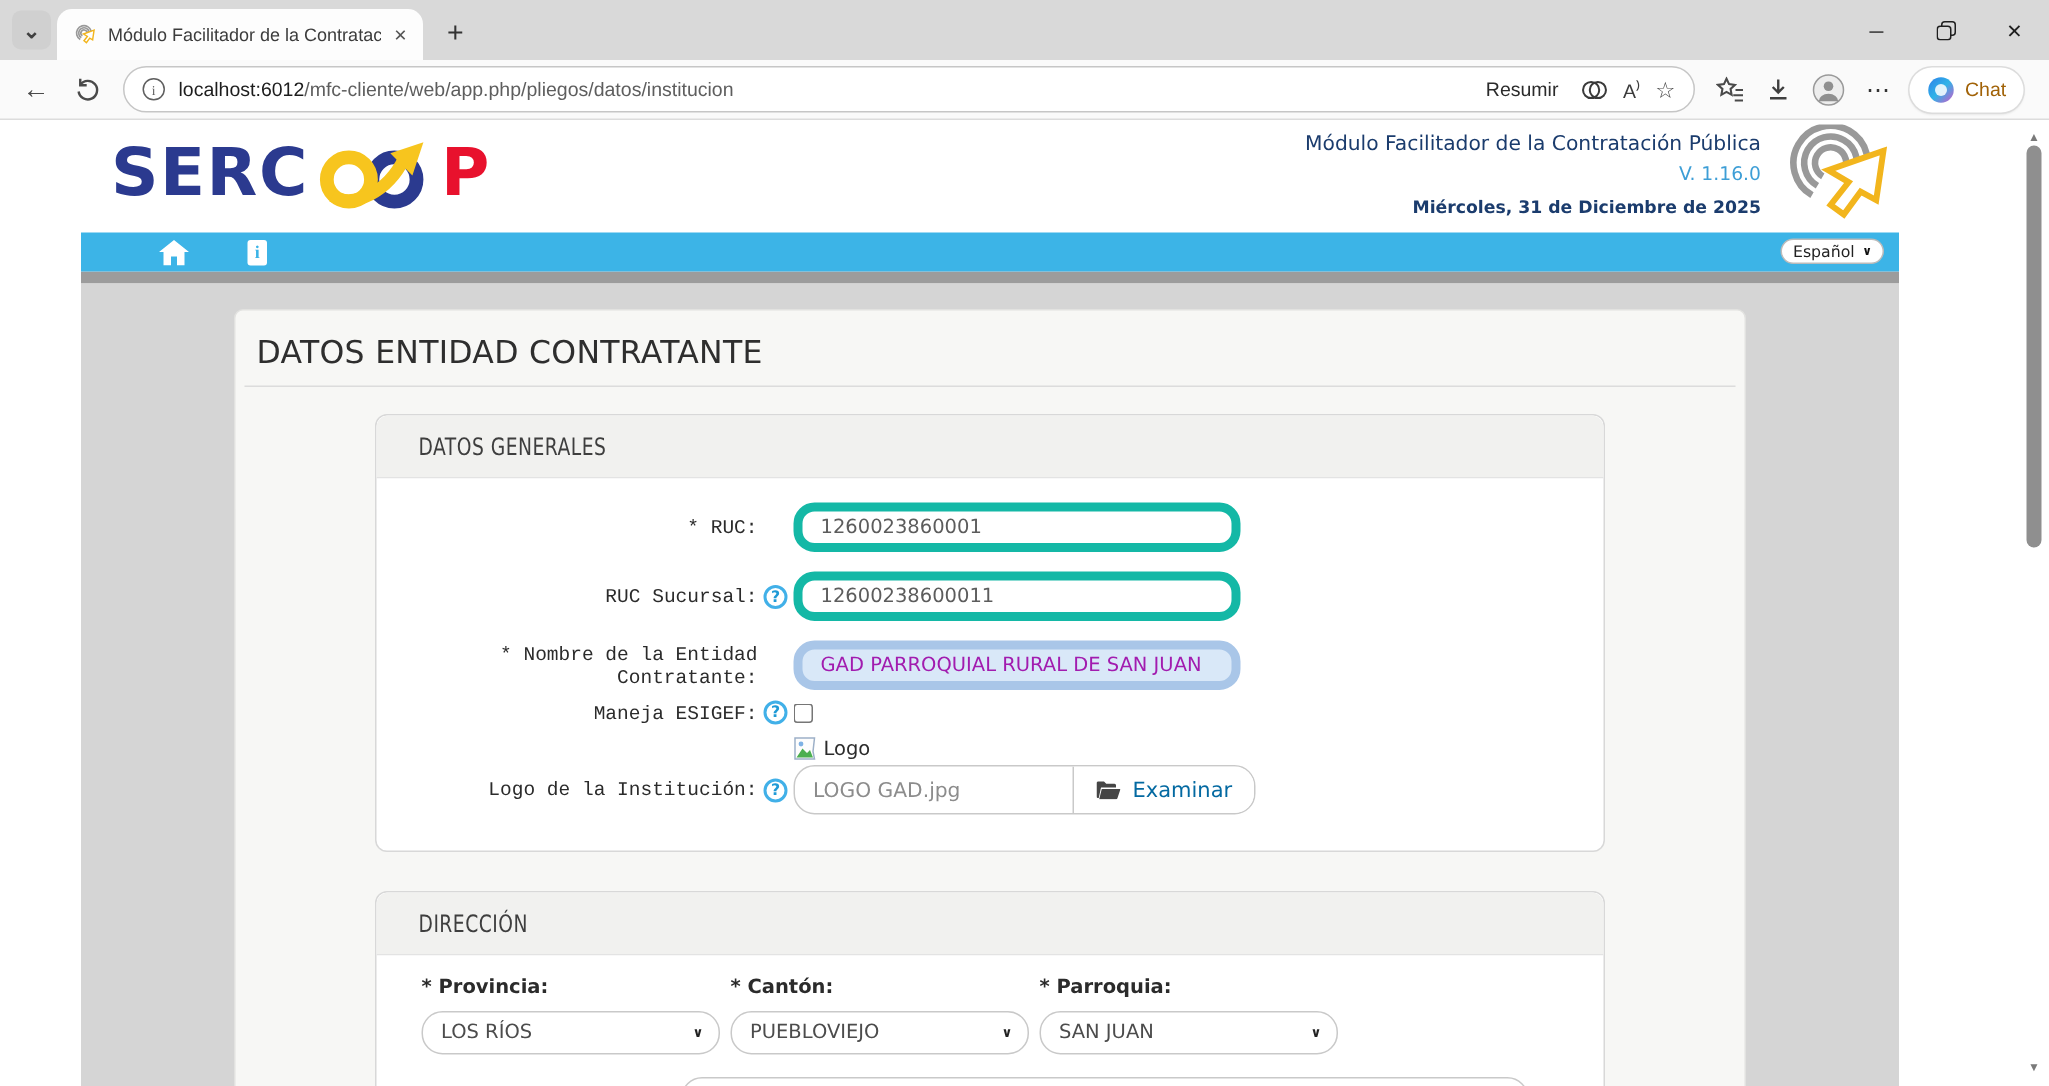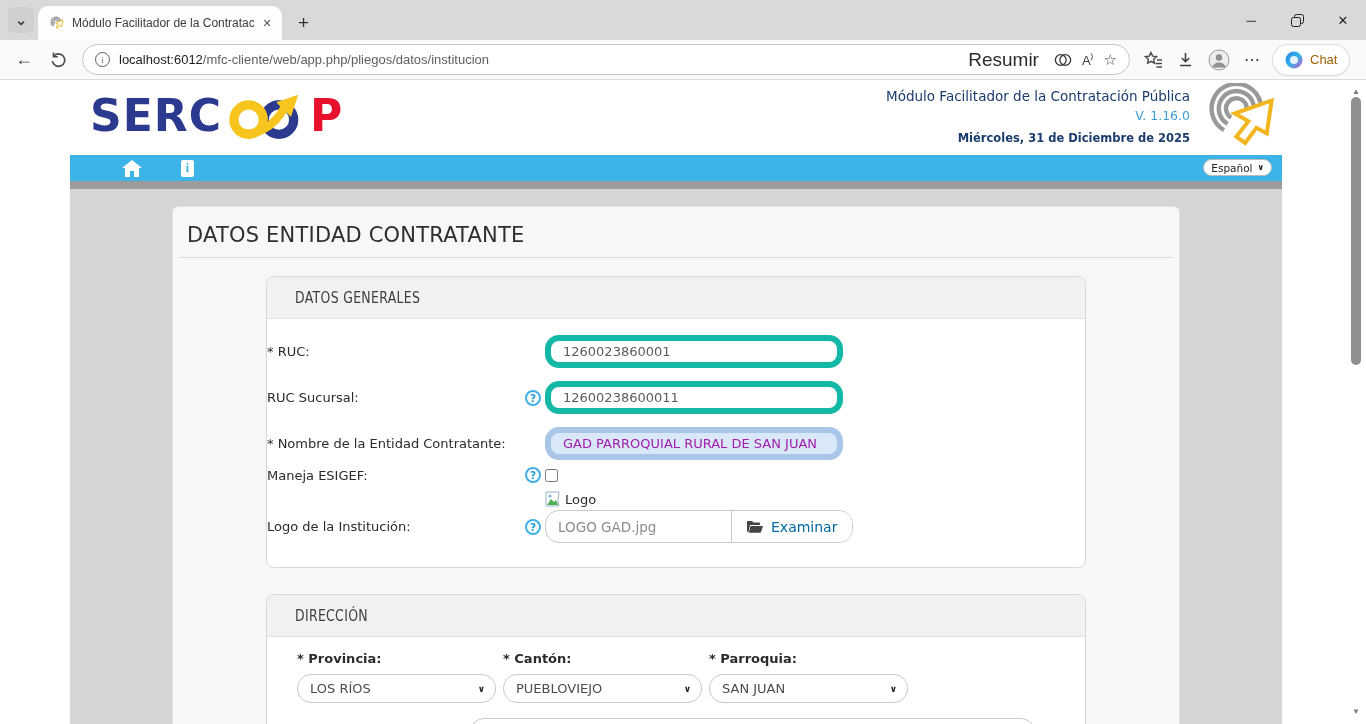--- a/index.html
+++ b/index.html
@@ -26,33 +26,33 @@
   .nav-back { margin-left:12px; font-size:18px; width:24px; }
   .nav-refresh { margin-left:10px; width:24px; }
   .address { margin-left:12px; width:1048px; height:31px; background:#fff; border:1px solid #c6c6c6;
     border-radius:16px; display:flex; align-items:center; padding:0 12px; }
   .circle-i { width:15px; height:15px; border:1.4px solid #5f5f5f; border-radius:50%; color:#5f5f5f;
     font-size:9px; display:flex; align-items:center; justify-content:center; flex:none; font-family:"Liberation Serif",serif; }
   .url { margin-left:9px; font-size:13px; white-space:nowrap; overflow:hidden; }
   .url .host { color:#1d1d1d; }
   .url .path { color:#5e5e5e; }
   .addr-spacer { flex:1; }
-  .resumir { font-size:19px; color:#2b2b2b; margin-right:5px;text-align:center; }
+  .resumir { font-size:13px; color:#2b2b2b; margin-right:5px;text-align:center; }
   .addr-right { display:flex; align-items:center; gap:10px; }
   .read-aloud { font-size:13px; color:#3c3c3c; }
   .star { font-size:15px; color:#4a4a4a; }
   .after-pill { display:flex; align-items:center; gap:14px; margin-left:14px; }
   .more-dots { font-size:16px; color:#333; letter-spacing:1px; }
   .chat-pill { margin-left:12px; margin-right:10px; height:30px; border-radius:15px; background:#fff;
     box-shadow:0 0 0 1px #dcdcdc, 0 1px 2px rgba(0,0,0,.15); display:flex; align-items:center; padding:0 12px; gap:7px; }
   .chat-label { font-size:13px; color:#a16207; }
 
   
   .viewport { position:relative; height:644px; background:#fff; overflow:hidden; flex:none; }
-  .app { position:absolute; left:70px; top:0; width:1212px; height:100%; }
+  .app { position:absolute; left:54px; top:0; width:1212px; height:100%; }
 
   .app-header { height:75px; background:#fff; position:relative; }
   .sercop { position:absolute; left:20px; top:9px; display:flex; align-items:center;
     font-family:"DejaVu Sans", sans-serif; font-weight:800; font-size:44px; letter-spacing:1px; }
   .sercop .navy { color:#2b3a8f; }
   .sercop .red { color:#e8112d; }
   .sercop svg { margin:2px -3px 0 -1px; }
   .header-right { position:absolute; right:0; top:3px; display:flex; align-items:flex-start; }
   .header-text { text-align:right; padding-top:5px; font-family:"DejaVu Sans", sans-serif; }
   .ht-title { font-size:13.5px; color:#1b3c6d; }
@@ -77,21 +77,21 @@
   .page-title-wrap { margin:0 6px; padding:16px 8px 10px; border-bottom:1px solid #dcdcdc; }
   .page-title { font-size:21px; color:#2e2e2e; font-weight:400; letter-spacing:.2px; }
 
   .card { width:820px; margin:18px auto 0; background:#fff; border:1px solid #d8d8d8; border-radius:8px; }
   .card-header { background:#f1f1ef; border-bottom:1px solid #e3e3e3; border-radius:8px 8px 0 0; padding:11px 28px; }
   .condensed { display:inline-block; font-size:16px; color:#3e3e3e; font-weight:500; letter-spacing:.4px;
     transform:scaleX(.78); transform-origin:left center; white-space:nowrap; }
   .card-body { padding:16px 0 24px; }
 
   .frow { display:flex; align-items:center; margin-bottom:13px; }
-  .flabel { width:254px; font-size:13px; color:#2b2b2b; flex:none; }
+  .flabel { width:254px; text-align:right; font-size:13px; color:#2b2b2b; flex:none;font-family:Liberation Mono, monospace; }
   .ficon { width:24px; flex:none; display:flex; align-items:center; justify-content:center; }
   .help { width:16px; height:16px; border-radius:50%; border:2px solid #41b0e8; background:#fff;
     color:#1f9ad6; font-size:10.5px; font-weight:bold; display:flex; align-items:center; justify-content:center; }
   .ti { height:33px; width:298px; border:6px solid #14b8a6; border-radius:14px; padding:0 12px;
     font-size:13px; color:#5c5c5c; font-family:"DejaVu Sans", sans-serif; background:#fff; outline:none; }
   .ti-blue { background:#d9e8f8; border-color:#a9c6e8; color:#a21caf; }
   .chk { width:13px; height:13px; }
   .broken-row { margin-left:278px; margin-bottom:3px; display:flex; align-items:center; gap:1px;
     font-size:13px; color:#2b2b2b; }
   .file-group { display:flex; height:33px; border:1px solid #c9c9c9; border-radius:14px; overflow:hidden; background:#fff; }

